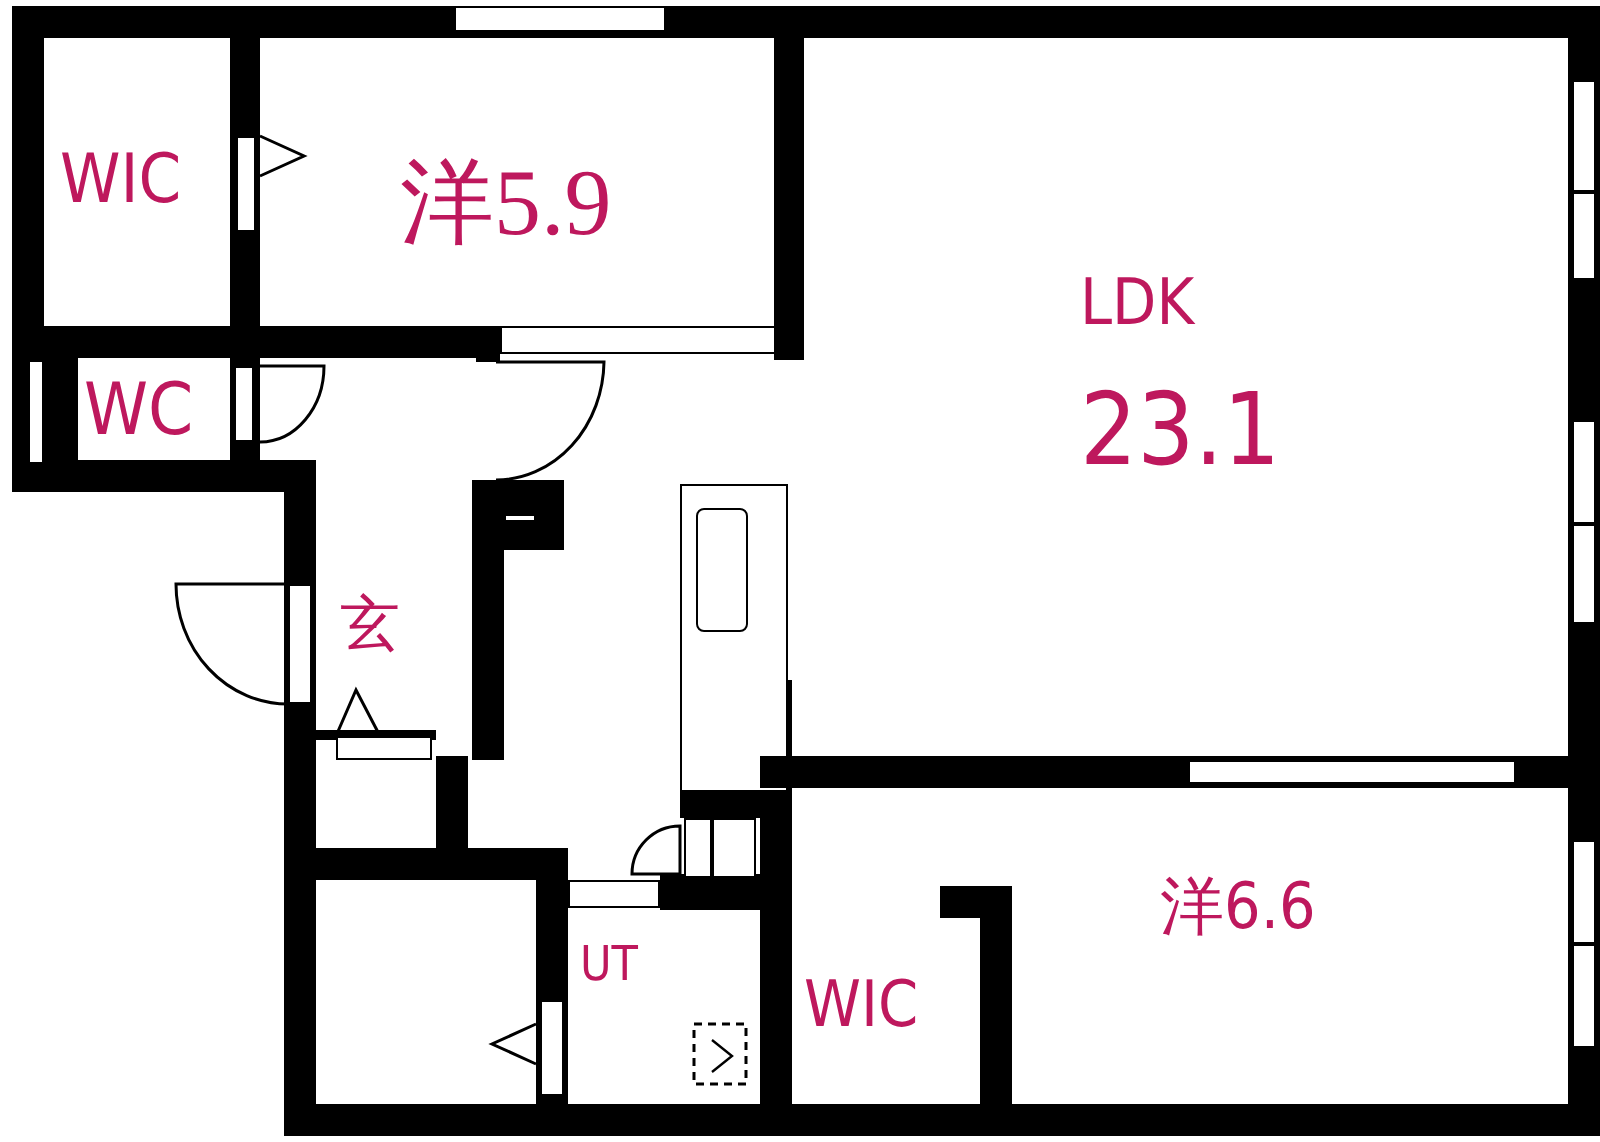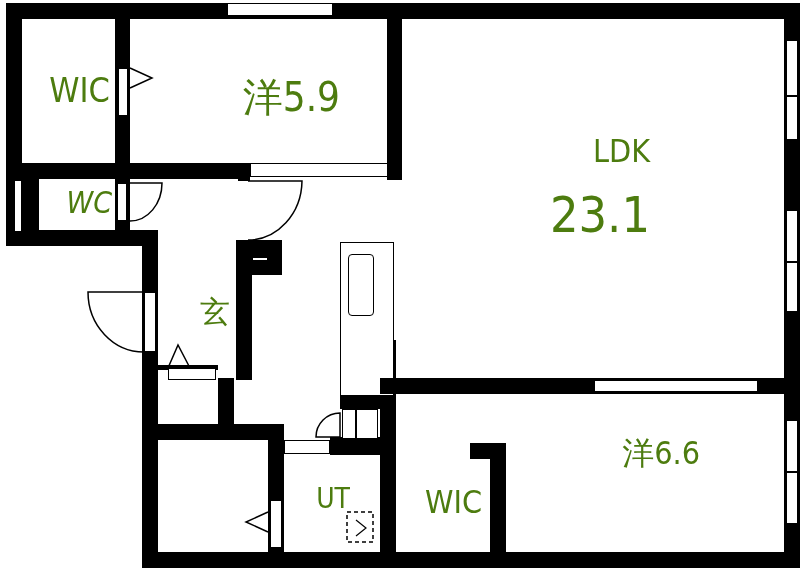--- a/index.html
+++ b/index.html
@@ -1,20 +1,20 @@
 <!DOCTYPE html>
 <html><head>
 <meta charset="utf-8">
 <style>
   html, body { margin:0; padding:0; background:#ffffff; }
   body { width:800px; height:571px; position:relative; overflow:hidden; font-family:"DejaVu Sans", sans-serif; }
   #plan { position:absolute; left:0; top:0; width:800px; height:571px; }
   .wall { position:absolute; background:#000; }
   .win { position:absolute; background:#fff; border:1.5px solid #000; box-sizing:border-box; }
-  .lbl { position:absolute; color:#4d7c0f; font-family:"DejaVu Sans Condensed","DejaVu Sans", sans-serif; white-space:nowrap; text-align:right; }
+  .lbl { position:absolute; color:#be185d; font-family:"DejaVu Sans Condensed","DejaVu Sans", sans-serif; white-space:nowrap; text-align:left; }
   svg.overlay { position:absolute; left:0; top:0; }
 </style>
 </head>
 <body>
 
 <div id="plan">
 
   <div class="wall" style="left:6px;top:3px;width:794px;height:16px;"></div>
   <div class="wall" style="left:6px;top:3px;width:16px;height:240px;"></div>
   <div class="wall" style="left:784px;top:3px;width:16px;height:565px;"></div>
@@ -77,22 +77,22 @@
     <path d="M248,181 L302,181 A54,60 0 0 1 248,240" fill="none" stroke="#000" stroke-width="1.5"></path>
     <path d="M144,292 L88,292 A56,60 0 0 0 144,352" fill="none" stroke="#000" stroke-width="1.5"></path>
     <path d="M168,368 L178,345 L190,368" fill="none" stroke="#000" stroke-width="1.5"></path>
     <path d="M268,512 L246,522 L268,532" fill="none" stroke="#000" stroke-width="1.5"></path>
     <path d="M316,437 A24,24 0 0 1 340,413 L340,437 Z" fill="none" stroke="#000" stroke-width="1.5"></path>
     <rect x="347" y="512" width="26" height="30" fill="none" stroke="#000" stroke-width="1.5" stroke-dasharray="4,3"></rect>
     <path d="M356,520 L366,528 L356,536" fill="none" stroke="#000" stroke-width="1.2"></path>
   </svg>
 
   <div class="lbl" style="left:30px;top:70px;width:80px;font-size:34px;">WIC</div>
-  <div class="lbl" style="left:200px;top:70px;width:140px;font-size:40px;">洋5.9</div>
+  <div class="lbl" style="left:200px;top:70px;width:140px;font-size:47px;font-family:Liberation Serif, serif;">洋5.9</div>
   <div class="lbl" style="left:540px;top:132px;width:110px;font-size:32px;">LDK</div>
   <div class="lbl" style="left:540px;top:186px;width:110px;font-size:50px;">23.1</div>
-  <div class="lbl" style="left:42px;top:185px;width:70px;font-size:30px;font-style:italic;">WC</div>
+  <div class="lbl" style="left:42px;top:185px;width:70px;font-size:36px;">WC</div>
   <div class="lbl" style="left:170px;top:292px;width:60px;font-size:30px;">玄</div>
-  <div class="lbl" style="left:290px;top:482px;width:60px;font-size:28px;">UT</div>
+  <div class="lbl" style="left:290px;top:468px;width:60px;font-size:24px;">UT</div>
   <div class="lbl" style="left:402px;top:483px;width:80px;font-size:32px;">WIC</div>
   <div class="lbl" style="left:580px;top:432px;width:120px;font-size:32px;">洋6.6</div>
 
 </div>
 
 </body></html>

